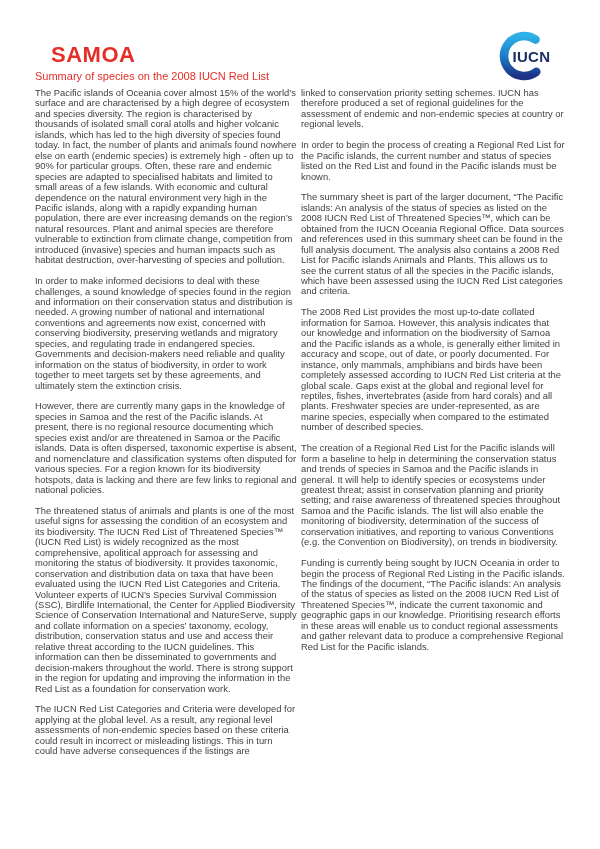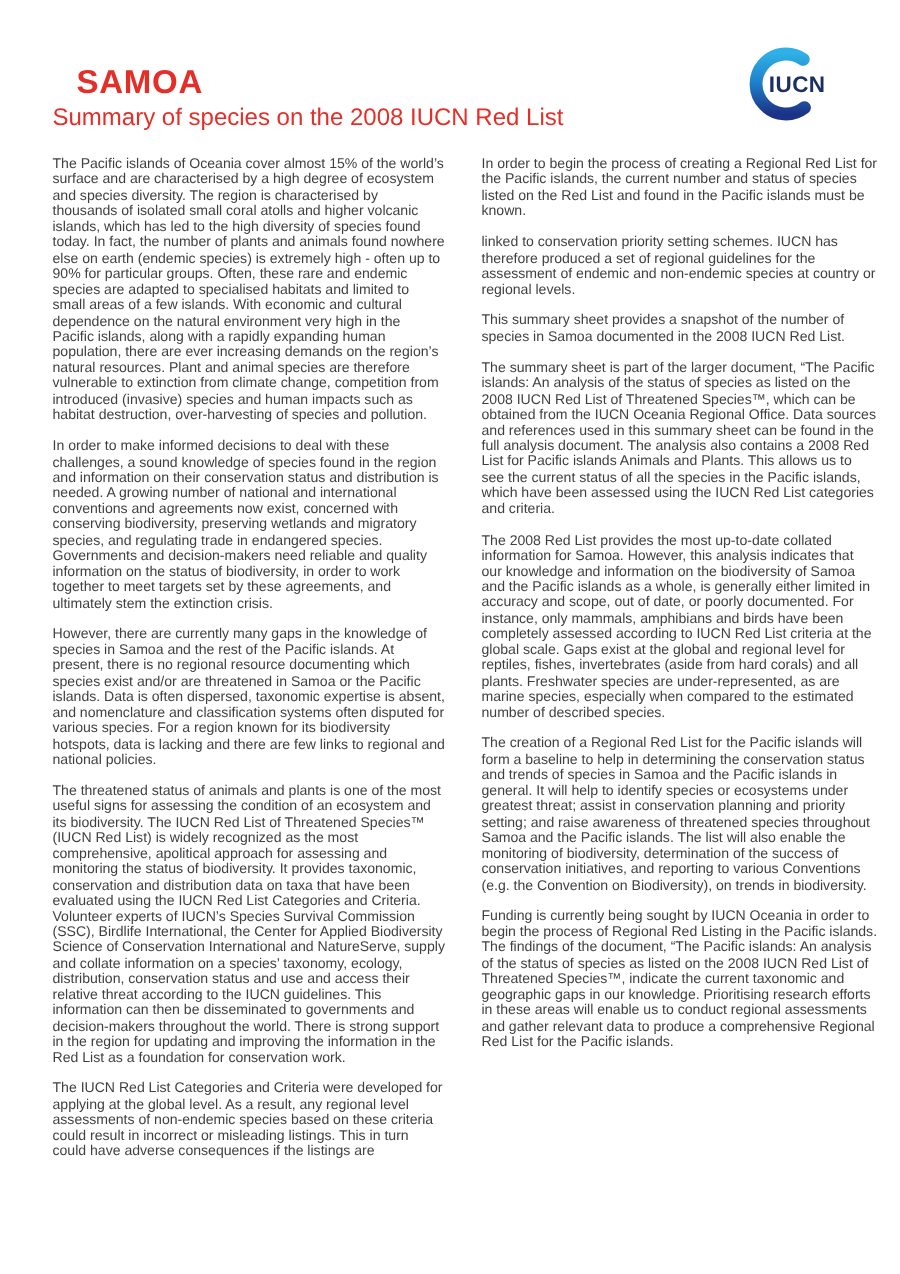--- a/index.html
+++ b/index.html
@@ -19,21 +19,21 @@
     font-size: 22px;
     font-weight: bold;
     letter-spacing: 0.5px;
     color: var(--accent-red, #e62e28);
   }
   .page-subtitle {
     position: absolute;
     left: 35px;
     top: 70px;
     margin: 0;
-    font-size: 16px;
+    font-size: 11px;
     font-weight: normal;
     color: var(--accent-red, #e62e28);
   }
   .logo {
     position: absolute;
     left: 499px;
     top: 29px;
   }
   .logo text {
     font-family: "Liberation Sans", "DejaVu Sans", sans-serif;
@@ -41,23 +41,23 @@
     font-size: 15px;
     letter-spacing: 0.3px;
     fill: var(--logo-navy, #1c2f63);
   }
   .stop-light { stop-color: var(--logo-arc-light, #2fb0e6); }
   .stop-mid   { stop-color: var(--logo-arc-mid, #1e7dc8); }
   .stop-dark  { stop-color: var(--logo-arc-dark, #1c3286); }
   .columns {
     position: absolute;
     left: 35px;
-    top: 104px;
+    top: 88px;
     display: flex;
-    gap: 24px;
+    gap: 4px;
   }
   .col { display: block; }
   .col-left  { width: 262px; }
   .col-right { width: 264px; }
   .col p {
     margin: 0 0 10.4px 0;
     font-size: 9.4px;
     line-height: 10.45px;
     color: var(--body-text, #3f3f3f);
     text-align: left;
@@ -85,23 +85,22 @@
 
   <div class="columns">
     <div class="col col-left">
       <p>The Pacific islands of Oceania cover almost 15% of the world’s surface and are characterised by a high degree of ecosystem and species diversity. The region is characterised by thousands of isolated small coral atolls and higher volcanic islands, which has led to the high diversity of species found today. In fact, the number of plants and animals found nowhere else on earth (endemic species) is extremely high - often up to 90% for particular groups. Often, these rare and endemic species are adapted to specialised habitats and limited to small areas of a few islands. With economic and cultural dependence on the natural environment very high in the Pacific islands, along with a rapidly expanding human population, there are ever increasing demands on the region’s natural resources. Plant and animal species are therefore vulnerable to extinction from climate change, competition from introduced (invasive) species and human impacts such as habitat destruction, over-harvesting of species and pollution.</p>
       <p>In order to make informed decisions to deal with these challenges, a sound knowledge of species found in the region and information on their conservation status and distribution is needed. A growing number of national and international conventions and agreements now exist, concerned with conserving biodiversity, preserving wetlands and migratory species, and regulating trade in endangered species. Governments and decision-makers need reliable and quality information on the status of biodiversity, in order to work together to meet targets set by these agreements, and ultimately stem the extinction crisis.</p>
       <p>However, there are currently many gaps in the knowledge of species in Samoa and the rest of the Pacific islands. At present, there is no regional resource documenting which species exist and/or are threatened in Samoa or the Pacific islands. Data is often dispersed, taxonomic expertise is absent, and nomenclature and classification systems often disputed for various species. For a region known for its biodiversity hotspots, data is lacking and there are few links to regional and national policies.</p>
       <p>The threatened status of animals and plants is one of the most useful signs for assessing the condition of an ecosystem and its biodiversity. The IUCN Red List of Threatened Species™ (IUCN Red List) is widely recognized as the most comprehensive, apolitical approach for assessing and monitoring the status of biodiversity. It provides taxonomic, conservation and distribution data on taxa that have been evaluated using the IUCN Red List Categories and Criteria. Volunteer experts of IUCN’s Species Survival Commission (SSC), Birdlife International, the Center for Applied Biodiversity Science of Conservation International and NatureServe, supply and collate information on a species’ taxonomy, ecology, distribution, conservation status and use and access their relative threat according to the IUCN guidelines. This information can then be disseminated to governments and decision-makers throughout the world. There is strong support in the region for updating and improving the information in the Red List as a foundation for conservation work.</p>
       <p>The IUCN Red List Categories and Criteria were developed for applying at the global level. As a result, any regional level assessments of non-endemic species based on these criteria could result in incorrect or misleading listings. This in turn could have adverse consequences if the listings are</p>
     </div>
     <div class="col col-right">
+      <p>linked to conservation priority setting schemes. IUCN has therefore produced a set of regional guidelines for the assessment of endemic and non-endemic species at country or regional levels.</p>
       <p>In order to begin the process of creating a Regional Red List for the Pacific islands, the current number and status of species listed on the Red List and found in the Pacific islands must be known.</p>
-      <p>linked to conservation priority setting schemes. IUCN has therefore produced a set of regional guidelines for the assessment of endemic and non-endemic species at country or regional levels.</p>
-      <p>This summary sheet provides a snapshot of the number of species in Samoa documented in the 2008 IUCN Red List.</p>
       <p>The summary sheet is part of the larger document, “The Pacific islands: An analysis of the status of species as listed on the 2008 IUCN Red List of Threatened Species™, which can be obtained from the IUCN Oceania Regional Office. Data sources and references used in this summary sheet can be found in the full analysis document. The analysis also contains a 2008 Red List for Pacific islands Animals and Plants. This allows us to see the current status of all the species in the Pacific islands, which have been assessed using the IUCN Red List categories and criteria.</p>
       <p>The 2008 Red List provides the most up-to-date collated information for Samoa. However, this analysis indicates that our knowledge and information on the biodiversity of Samoa and the Pacific islands as a whole, is generally either limited in accuracy and scope, out of date, or poorly documented. For instance, only mammals, amphibians and birds have been completely assessed according to IUCN Red List criteria at the global scale. Gaps exist at the global and regional level for reptiles, fishes, invertebrates (aside from hard corals) and all plants. Freshwater species are under-represented, as are marine species, especially when compared to the estimated number of described species.</p>
       <p>The creation of a Regional Red List for the Pacific islands will form a baseline to help in determining the conservation status and trends of species in Samoa and the Pacific islands in general. It will help to identify species or ecosystems under greatest threat; assist in conservation planning and priority setting; and raise awareness of threatened species throughout Samoa and the Pacific islands. The list will also enable the monitoring of biodiversity, determination of the success of conservation initiatives, and reporting to various Conventions (e.g. the Convention on Biodiversity), on trends in biodiversity.</p>
       <p>Funding is currently being sought by IUCN Oceania in order to begin the process of Regional Red Listing in the Pacific islands. The findings of the document, “The Pacific islands: An analysis of the status of species as listed on the 2008 IUCN Red List of Threatened Species™, indicate the current taxonomic and geographic gaps in our knowledge. Prioritising research efforts in these areas will enable us to conduct regional assessments and gather relevant data to produce a comprehensive Regional Red List for the Pacific islands.</p>
     </div>
   </div>
 
 </div>
 
 </body></html>

